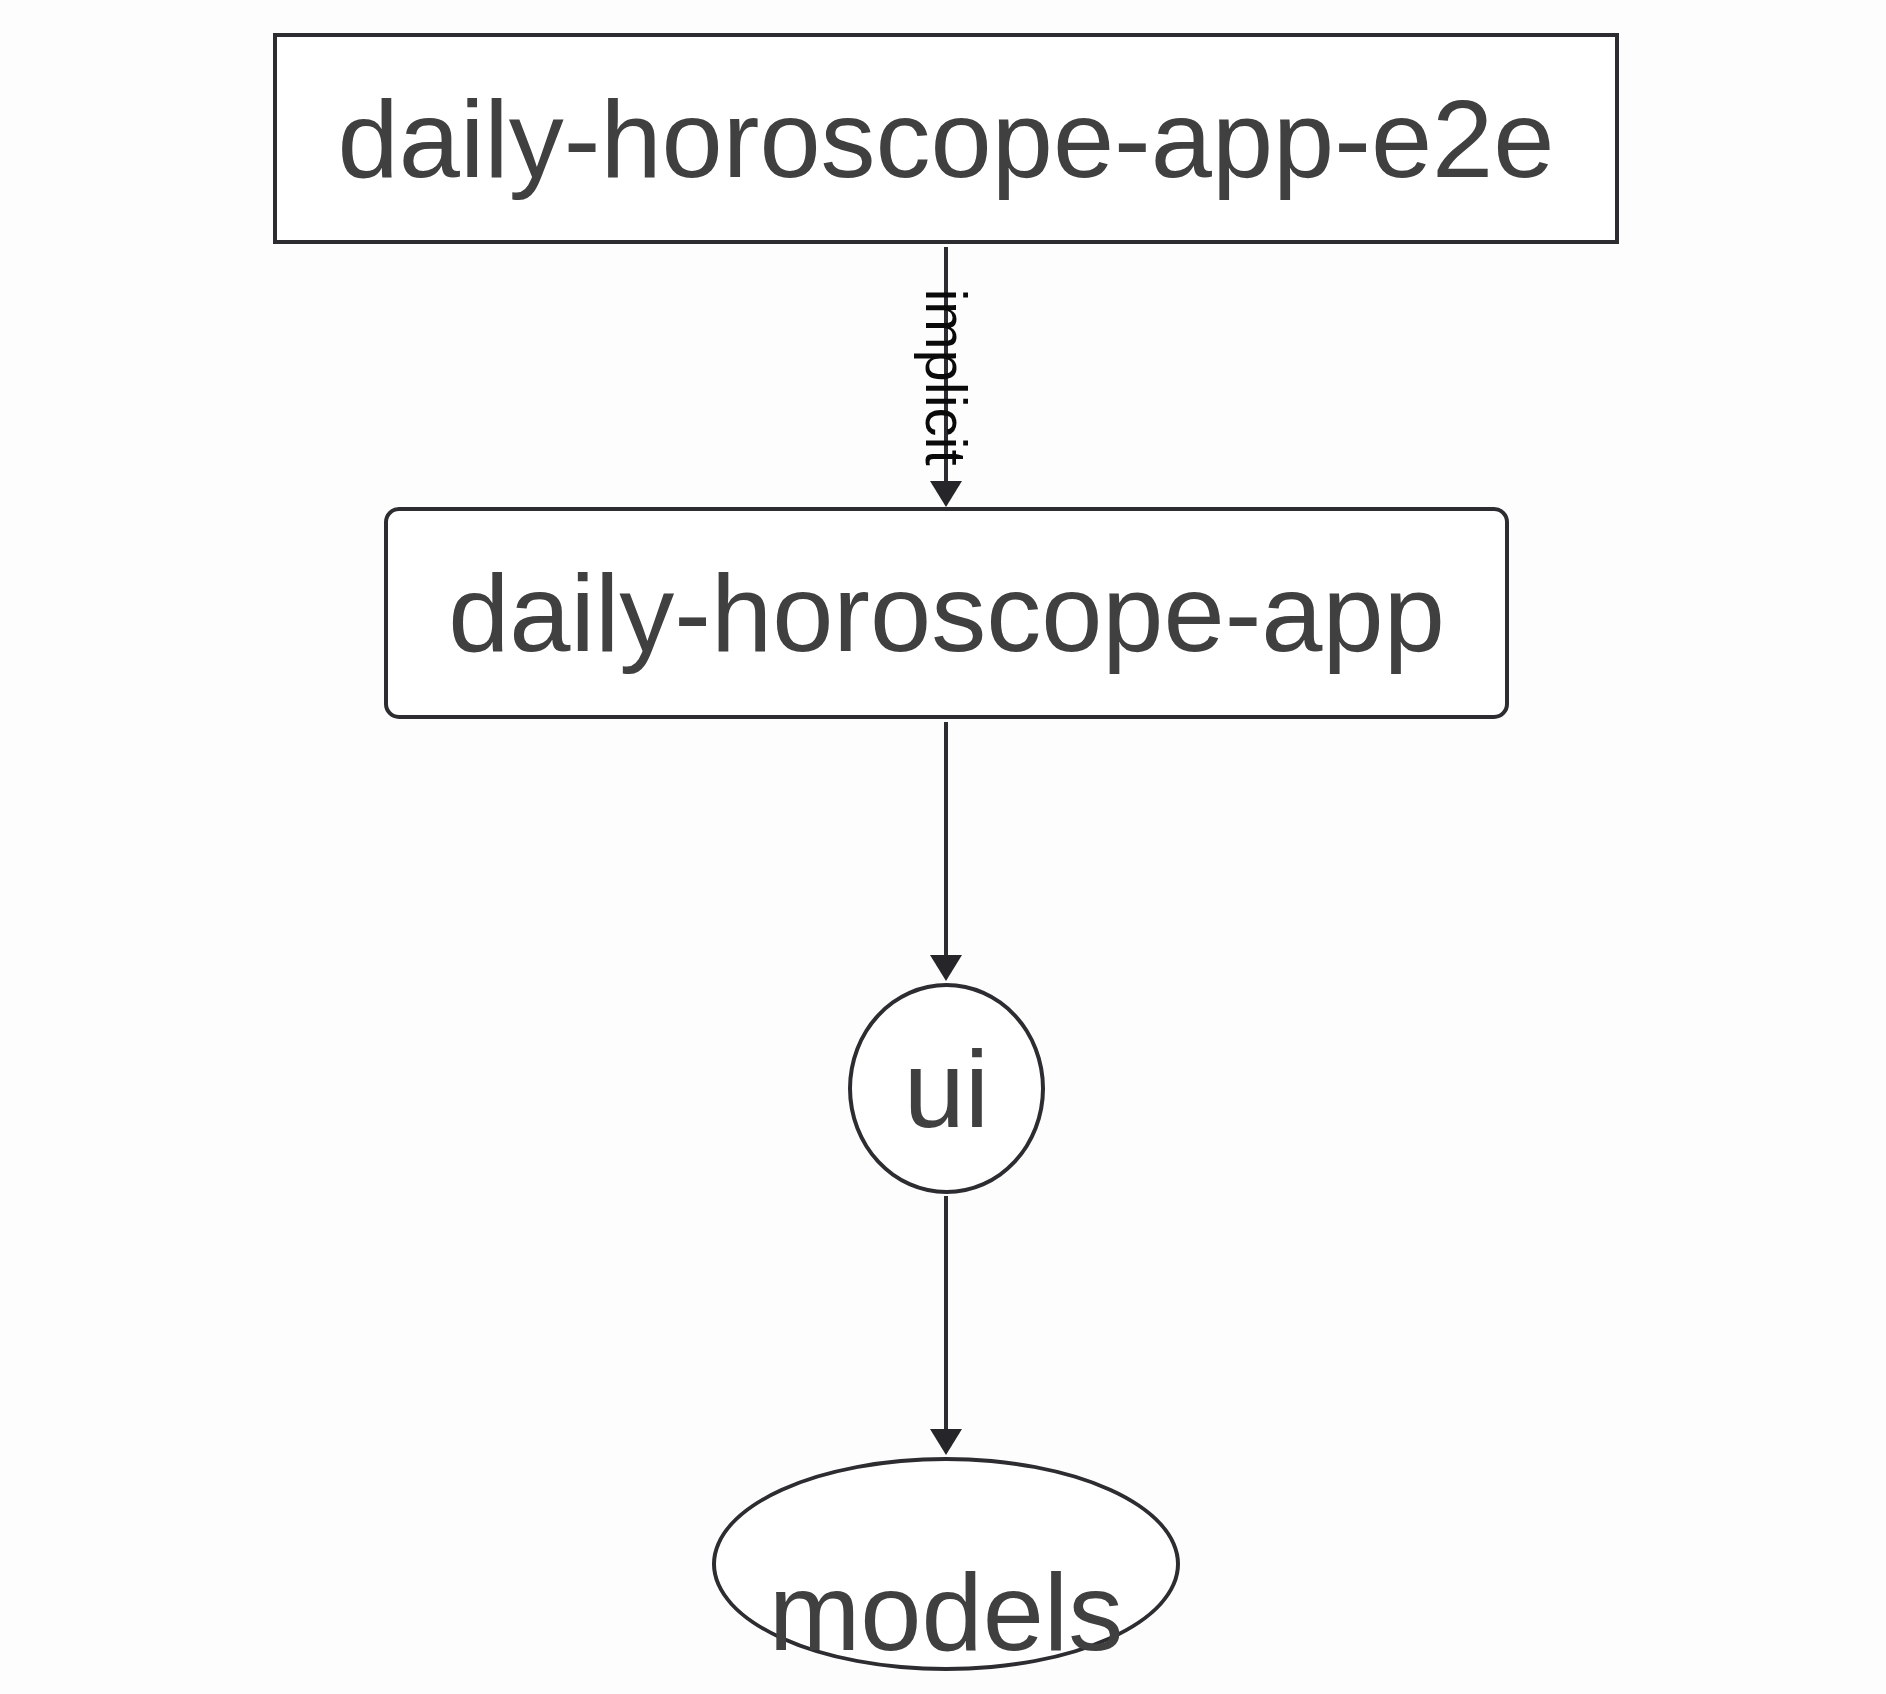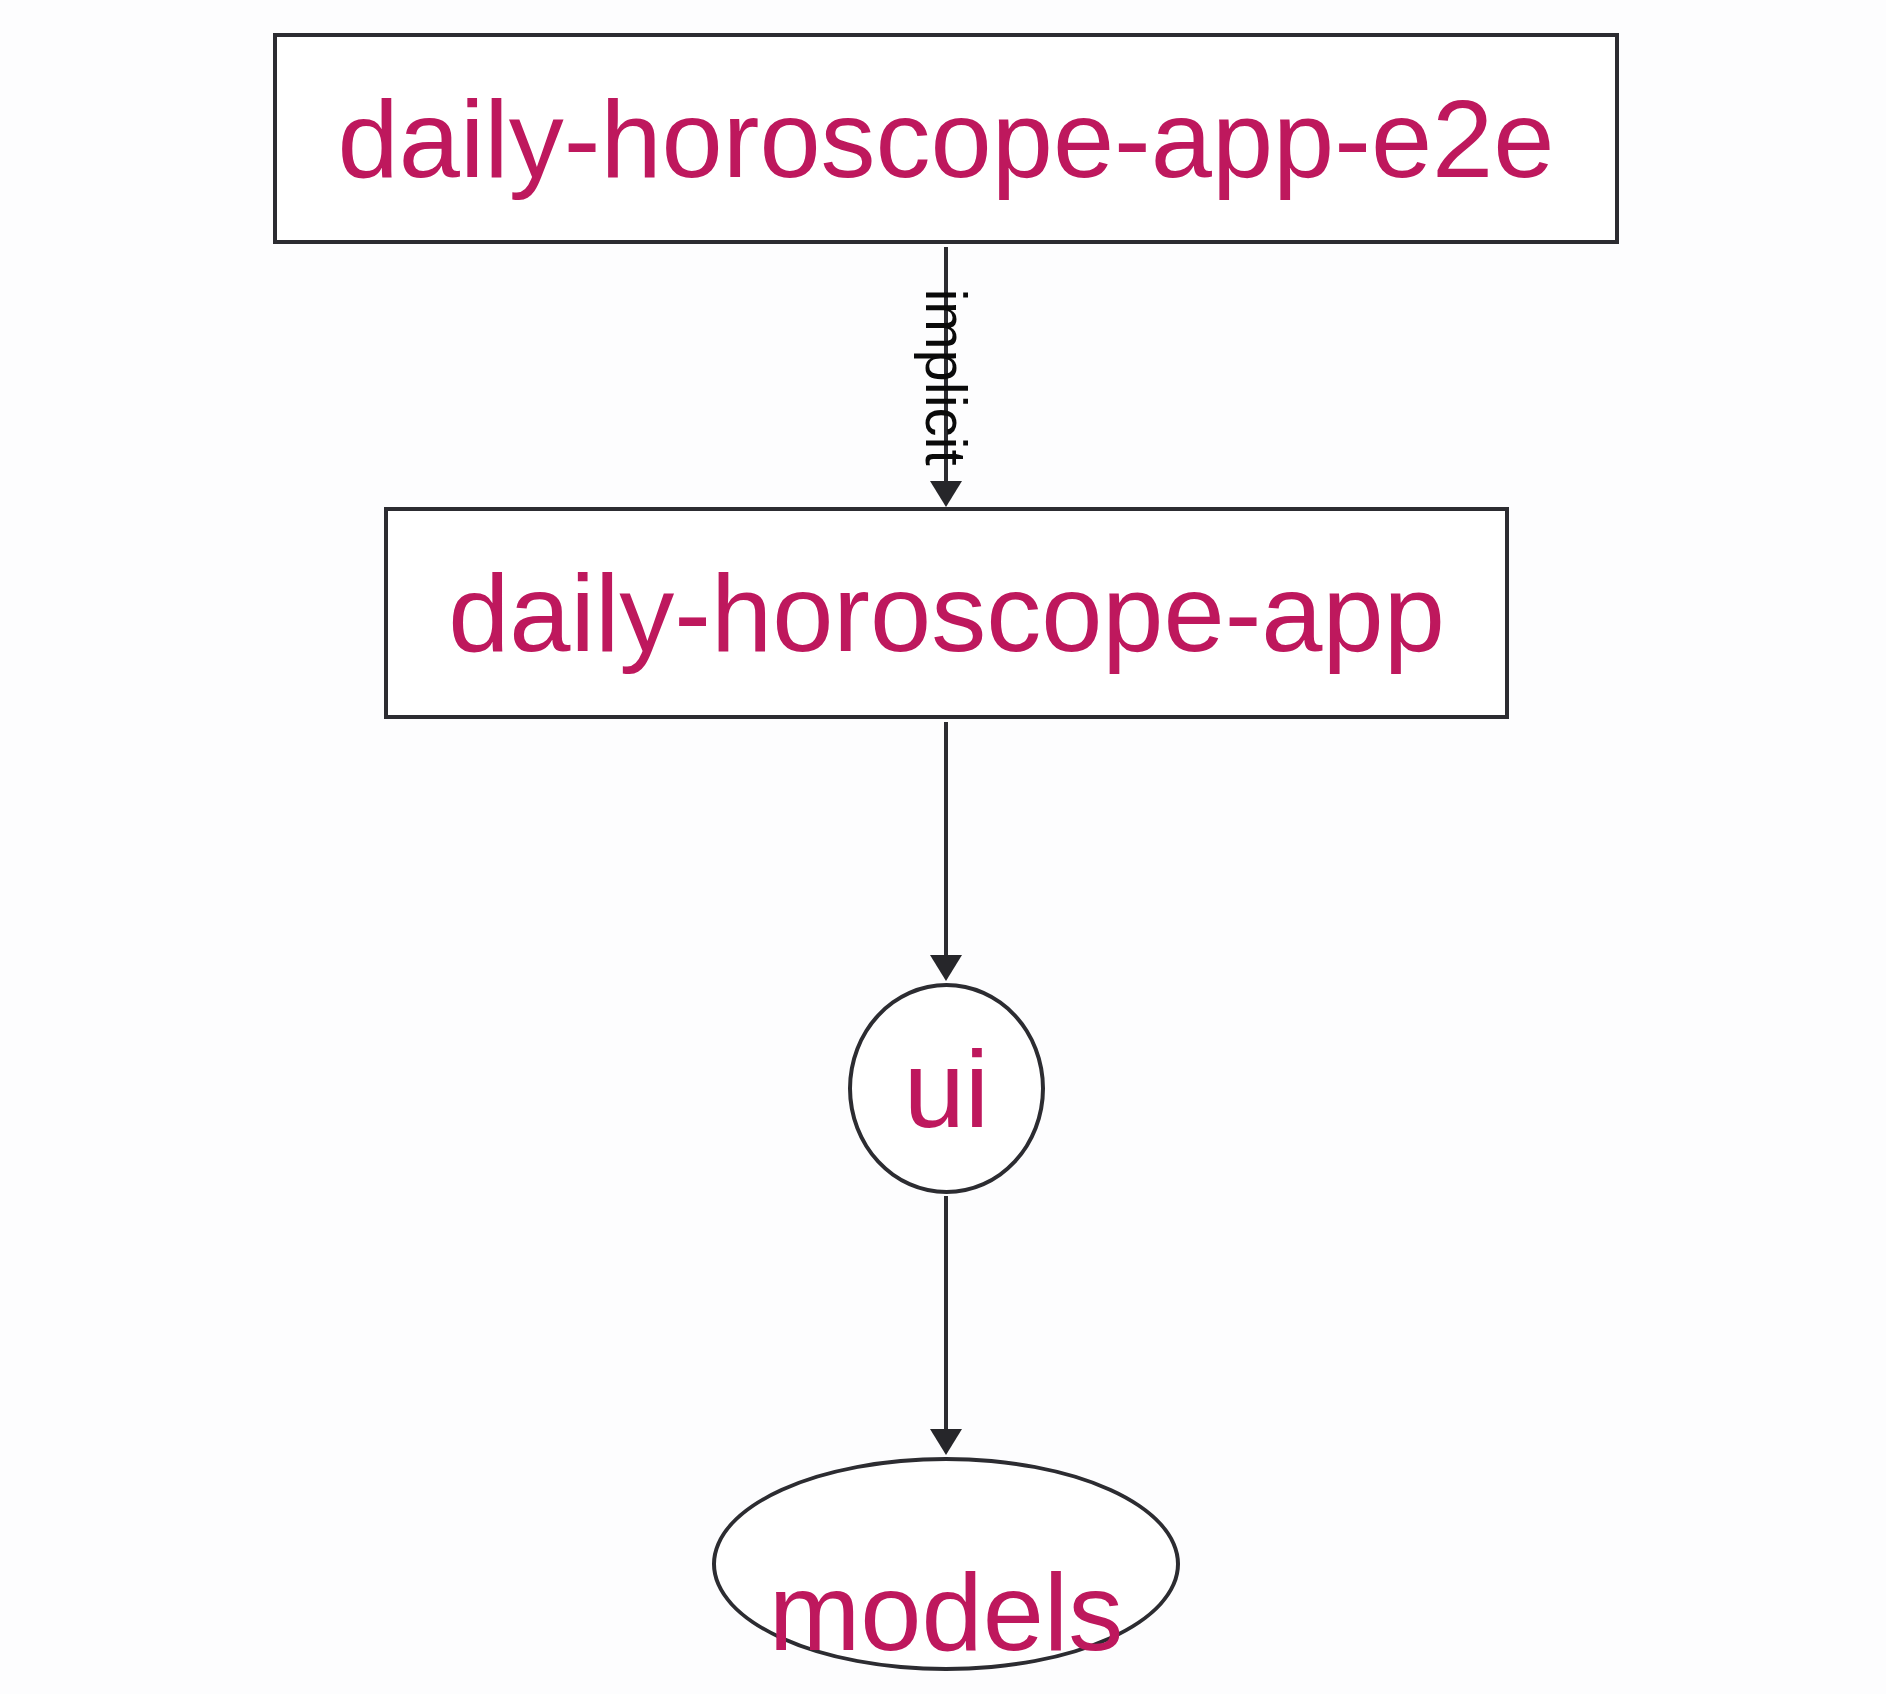--- a/index.html
+++ b/index.html
@@ -20,28 +20,28 @@
     position: absolute;
     box-sizing: border-box;
     background: #ffffff;
     border: 4px solid #2c2c31;
     display: flex;
     align-items: center;
     justify-content: center;
     font-size: 110px;
     line-height: 1;
     white-space: nowrap;
-    color: #be185d;
+    color: #404040;
   }
   .node.ellipse {
     border-radius: 50%;
     border-width: 4px;
   }
   .node-e2e    { left: 273px;  top: 33px;   width: 1346px; height: 211px; }
-  .node-app    { left: 384px;  top: 507px;  width: 1125px; height: 212px; }
+  .node-app    { left: 384px;  top: 507px;  width: 1125px; height: 212px; border-radius: 15px; }
   .node-ui     { left: 848px;  top: 983px;  width: 197px;  height: 211px; text-align: right; }
   .node-models { left: 712px;  top: 1457px; width: 468px;  height: 214px; align-items: flex-end; }
 
   .edge-line {
     position: absolute;
     width: 4px;
     background: #2c2c31;
   }
   .edge1-line { left: 944px; top: 247px;  height: 236px; }
   .edge2-line { left: 944px; top: 722px;  height: 235px; }

